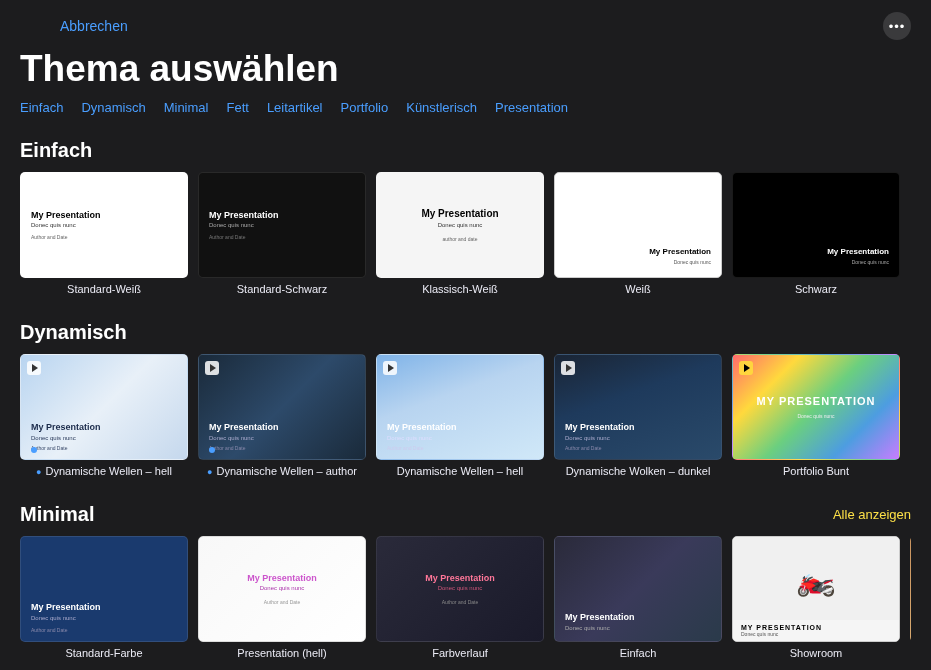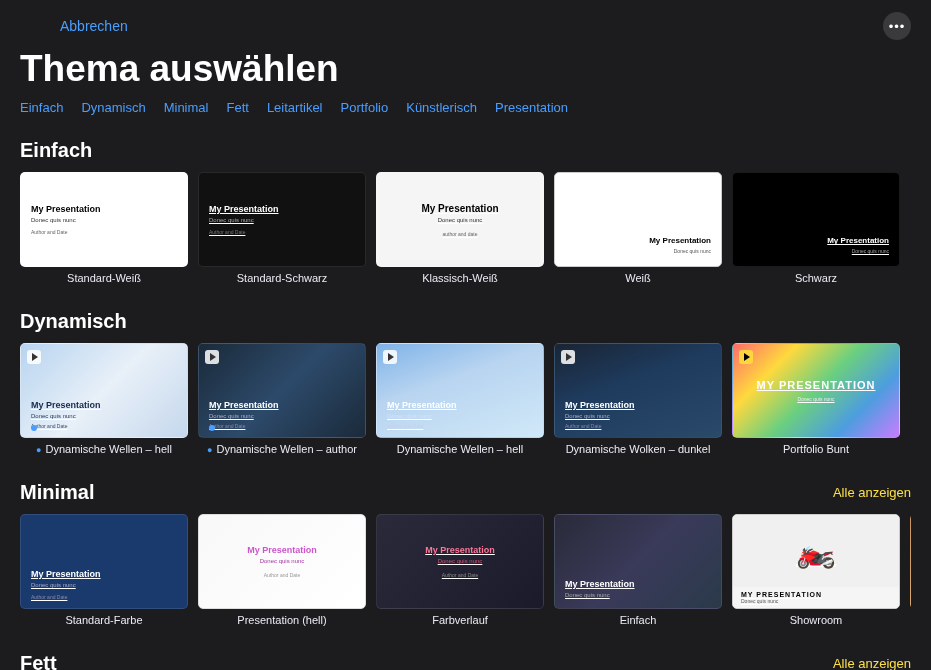--- a/index.html
+++ b/index.html
@@ -85,26 +85,25 @@
     }
     .template-item {
       display: flex;
       flex-direction: column;
       align-items: center;
       cursor: pointer;
       flex-shrink: 0;
     }
     .template-thumb {
       width: 168px;
-      height: 95px;
+      height: 106px;
       border-radius: 5px;
       overflow: hidden;
       position: relative;
       border: 1px solid rgba(255,255,255,0.1);
-      text-decoration: underline;
     }
     .template-label {
       font-size: 11px;
       color: #ebebf5;
       margin-top: 5px;
       text-align: center;
       max-width: 168px;
     }
     
     .thumb-white {

